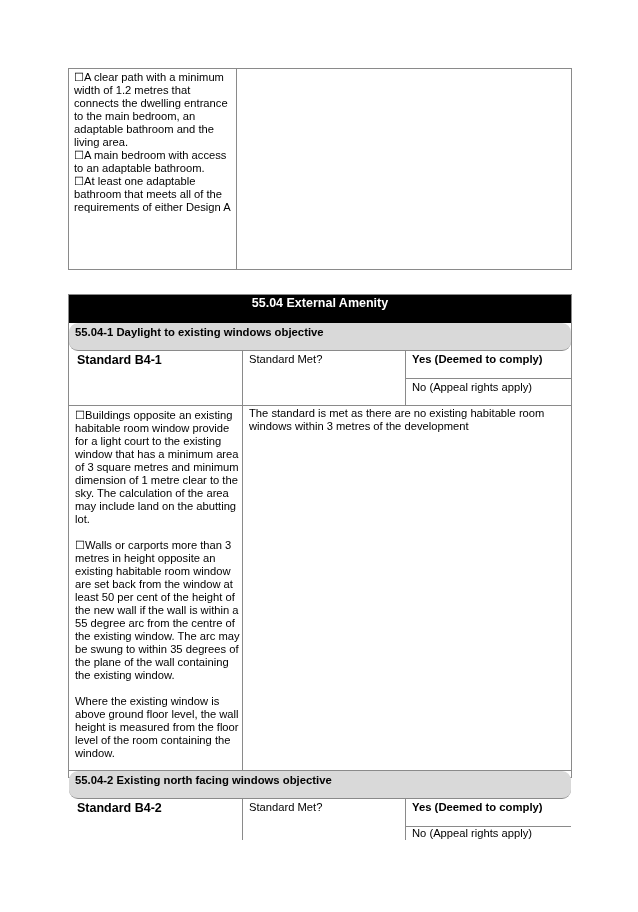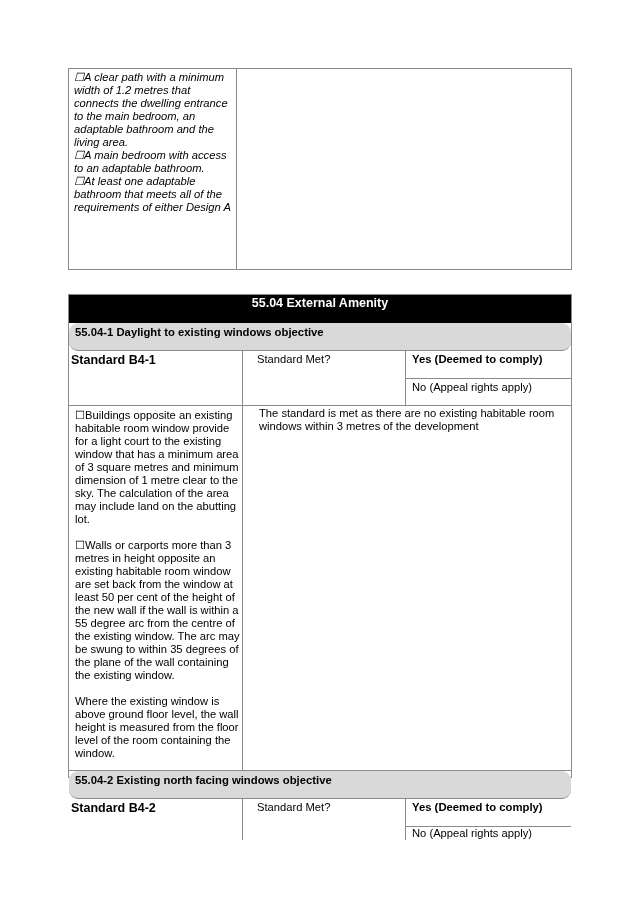--- a/index.html
+++ b/index.html
@@ -1,33 +1,33 @@
 <!DOCTYPE html>
 <html><head>
 <meta charset="utf-8">
 <style>
   html, body { margin:0; padding:0; background:#ffffff; }
   body { width:638px; height:912px; position:relative; font-family:"Liberation Sans", sans-serif; color:#000; overflow:hidden; }
   .abs { position:absolute; box-sizing:border-box; }
-  .t1 { left:68px; top:68px; width:504px; height:202px; border:1px solid #8a8a8a;font-style:italic; }
+  .t1 { left:68px; top:68px; width:504px; height:202px; border:1px solid #8a8a8a; }
   .t1 .divider { position:absolute; left:167px; top:0; bottom:0; width:1px; background:#8a8a8a; }
   .cell-text { font-size:11.2px; line-height:13px; }
   .t1 .left { position:absolute; left:5px; top:2px; width:162px; }
   .t2 { left:68px; top:294px; width:504px; height:484px; border:1px solid #8a8a8a; }
   .hdr { position:absolute; left:0; top:0; right:0; height:28px; background:#000; color:#fff; font-weight:bold; font-size:12.5px; text-align:center; line-height:17px; }
   .gray { position:absolute; left:0; right:0; height:28px; background:#d9d9d9; border-bottom:1px solid #8a8a8a; font-weight:bold; font-size:11.3px; padding:3px 6px; box-sizing:border-box;border-radius:9px; }
   .row { position:absolute; left:0; right:0; border-bottom:1px solid #8a8a8a; box-sizing:border-box; }
   .vline { position:absolute; top:0; bottom:0; width:1px; background:#8a8a8a; }
   .hline { position:absolute; height:1px; background:#8a8a8a; }
-  .std-title { position:absolute; left:2px; top:2px; font-weight:bold; font-size:12.5px; }
-  .std-met { position:absolute; left:180px; top:2px; font-size:11.2px;margin-left:8px; }
+  .std-title { position:absolute; left:8px; top:2px; font-weight:bold; font-size:12.5px; }
+  .std-met { position:absolute; left:180px; top:2px; font-size:11.2px; }
   .yes { position:absolute; left:343px; top:2px; font-weight:bold; font-size:11.3px; }
   .no { position:absolute; left:343px; font-size:11.2px; }
   .left-body { position:absolute; left:6px; top:3px; width:166px; }
-  .right-body { position:absolute; left:180px; top:1px; width:320px;margin-left:10px; }
+  .right-body { position:absolute; left:180px; top:1px; width:320px; }
   p.para { margin:0; }
   .gap { height:13px; }
 </style>
 </head>
 <body>
 
 <div class="abs t1">
   <div class="divider"></div>
   <div class="left cell-text">
     <p class="para">☐A clear path with a minimum width of 1.2 metres that connects the dwelling entrance to the main bedroom, an adaptable bathroom and the living area.</p>

